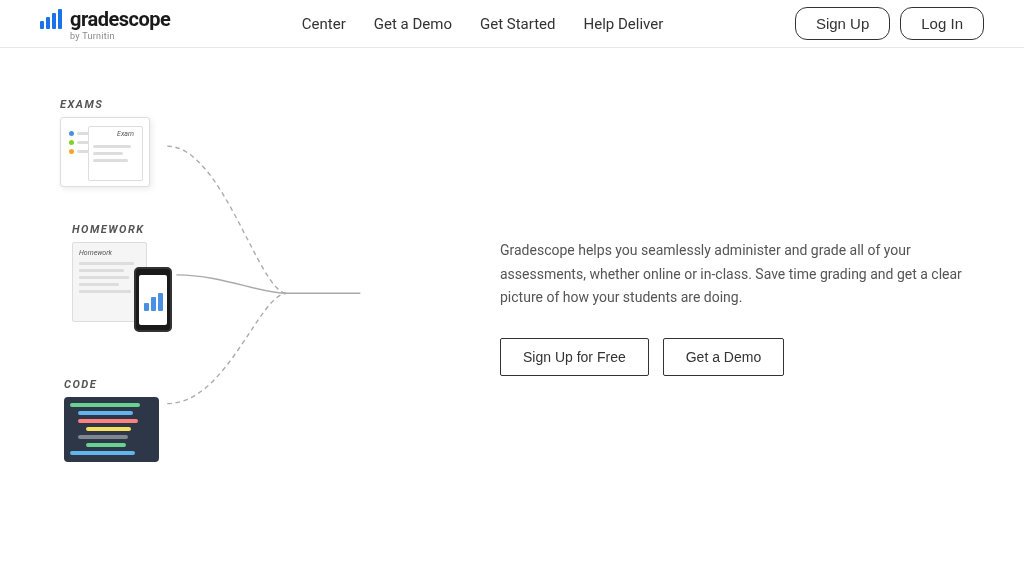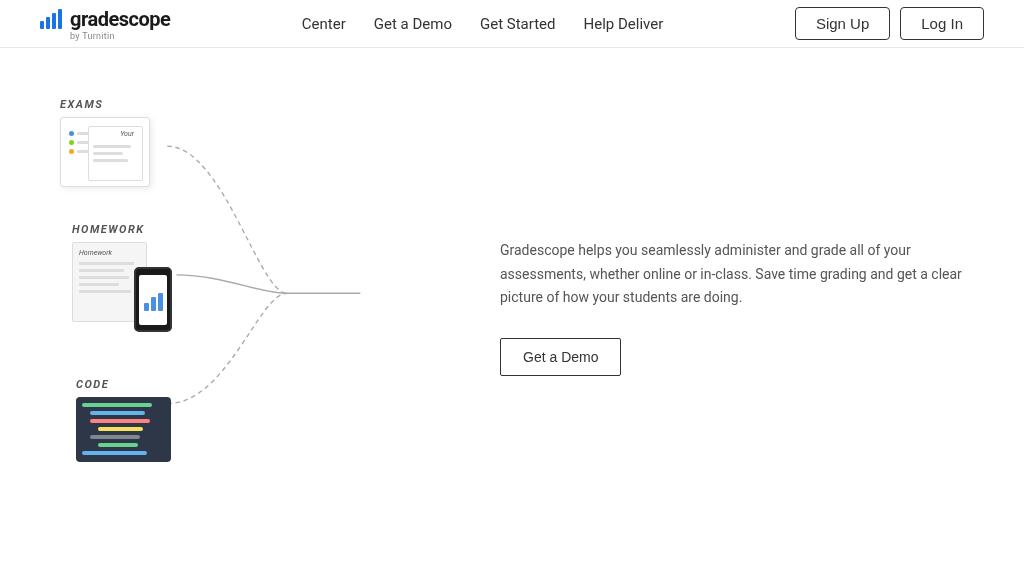--- a/index.html
+++ b/index.html
@@ -82,21 +82,21 @@
       display: flex;
       gap: 10px;
     }
 
     .btn-outline {
       padding: 7px 20px;
       border: 1.5px solid #333;
       background: #fff;
       font-size: 15px;
       cursor: pointer;
-      border-radius: 4px;
+      border-radius: 12px;
       color: #333;
     }
 
     
     .main {
       display: flex;
       padding: 20px 60px 20px 60px;
       height: calc(573px - 64px);
       position: relative;
     }
@@ -257,21 +257,21 @@
       border-radius: 1px;
     }
 
     .pb1 { height: 8px; background: #4a90e2; }
     .pb2 { height: 14px; background: #4a90e2; }
     .pb3 { height: 18px; background: #4a90e2; }
 
     
     .code-section {
       top: 310px;
-      left: 16px;
+      left: 4px;
     }
 
     .code-card {
       width: 95px;
       height: 65px;
       background: #2d3748;
       border-radius: 4px;
       padding: 6px;
       overflow: hidden;
     }
@@ -397,21 +397,21 @@
             <div class="dot dot-green"></div>
             <div class="line-short" style="width:22px;"></div>
           </div>
           <div class="exam-row">
             <div class="dot dot-orange"></div>
             <div class="line-short" style="width:26px;"></div>
           </div>
         </div>
 
         <div class="exam-card-inner">
-          <span class="exam-label-tag">Your</span>
+          <span class="exam-label-tag">Exam</span>
           <div style="margin-top:14px;">
             <div class="line-short" style="width:38px; margin-bottom:4px;"></div>
             <div class="line-short" style="width:30px; margin-bottom:4px;"></div>
             <div class="line-short" style="width:35px;"></div>
           </div>
         </div>
       </div>
     </div>
 
     <div class="diagram-item homework-section">
@@ -448,16 +448,17 @@
         <div class="code-line cl-green" style="width:40px; margin-left:16px;"></div>
         <div class="code-line cl-blue" style="width:65px;"></div>
       </div>
     </div>
 
   </div>
 
   <div class="right-panel">
     <p class="section-desc">Gradescope helps you seamlessly administer and grade all of your assessments, whether online or in-class. Save time grading and get a clear picture of how your students are doing.</p>
     <div class="cta-buttons">
+      <button class="btn-outline-dark">Sign Up for Free</button>
       <button class="btn-outline-dark">Get a Demo</button>
     </div>
   </div>
 </div>
 
 </body></html>

